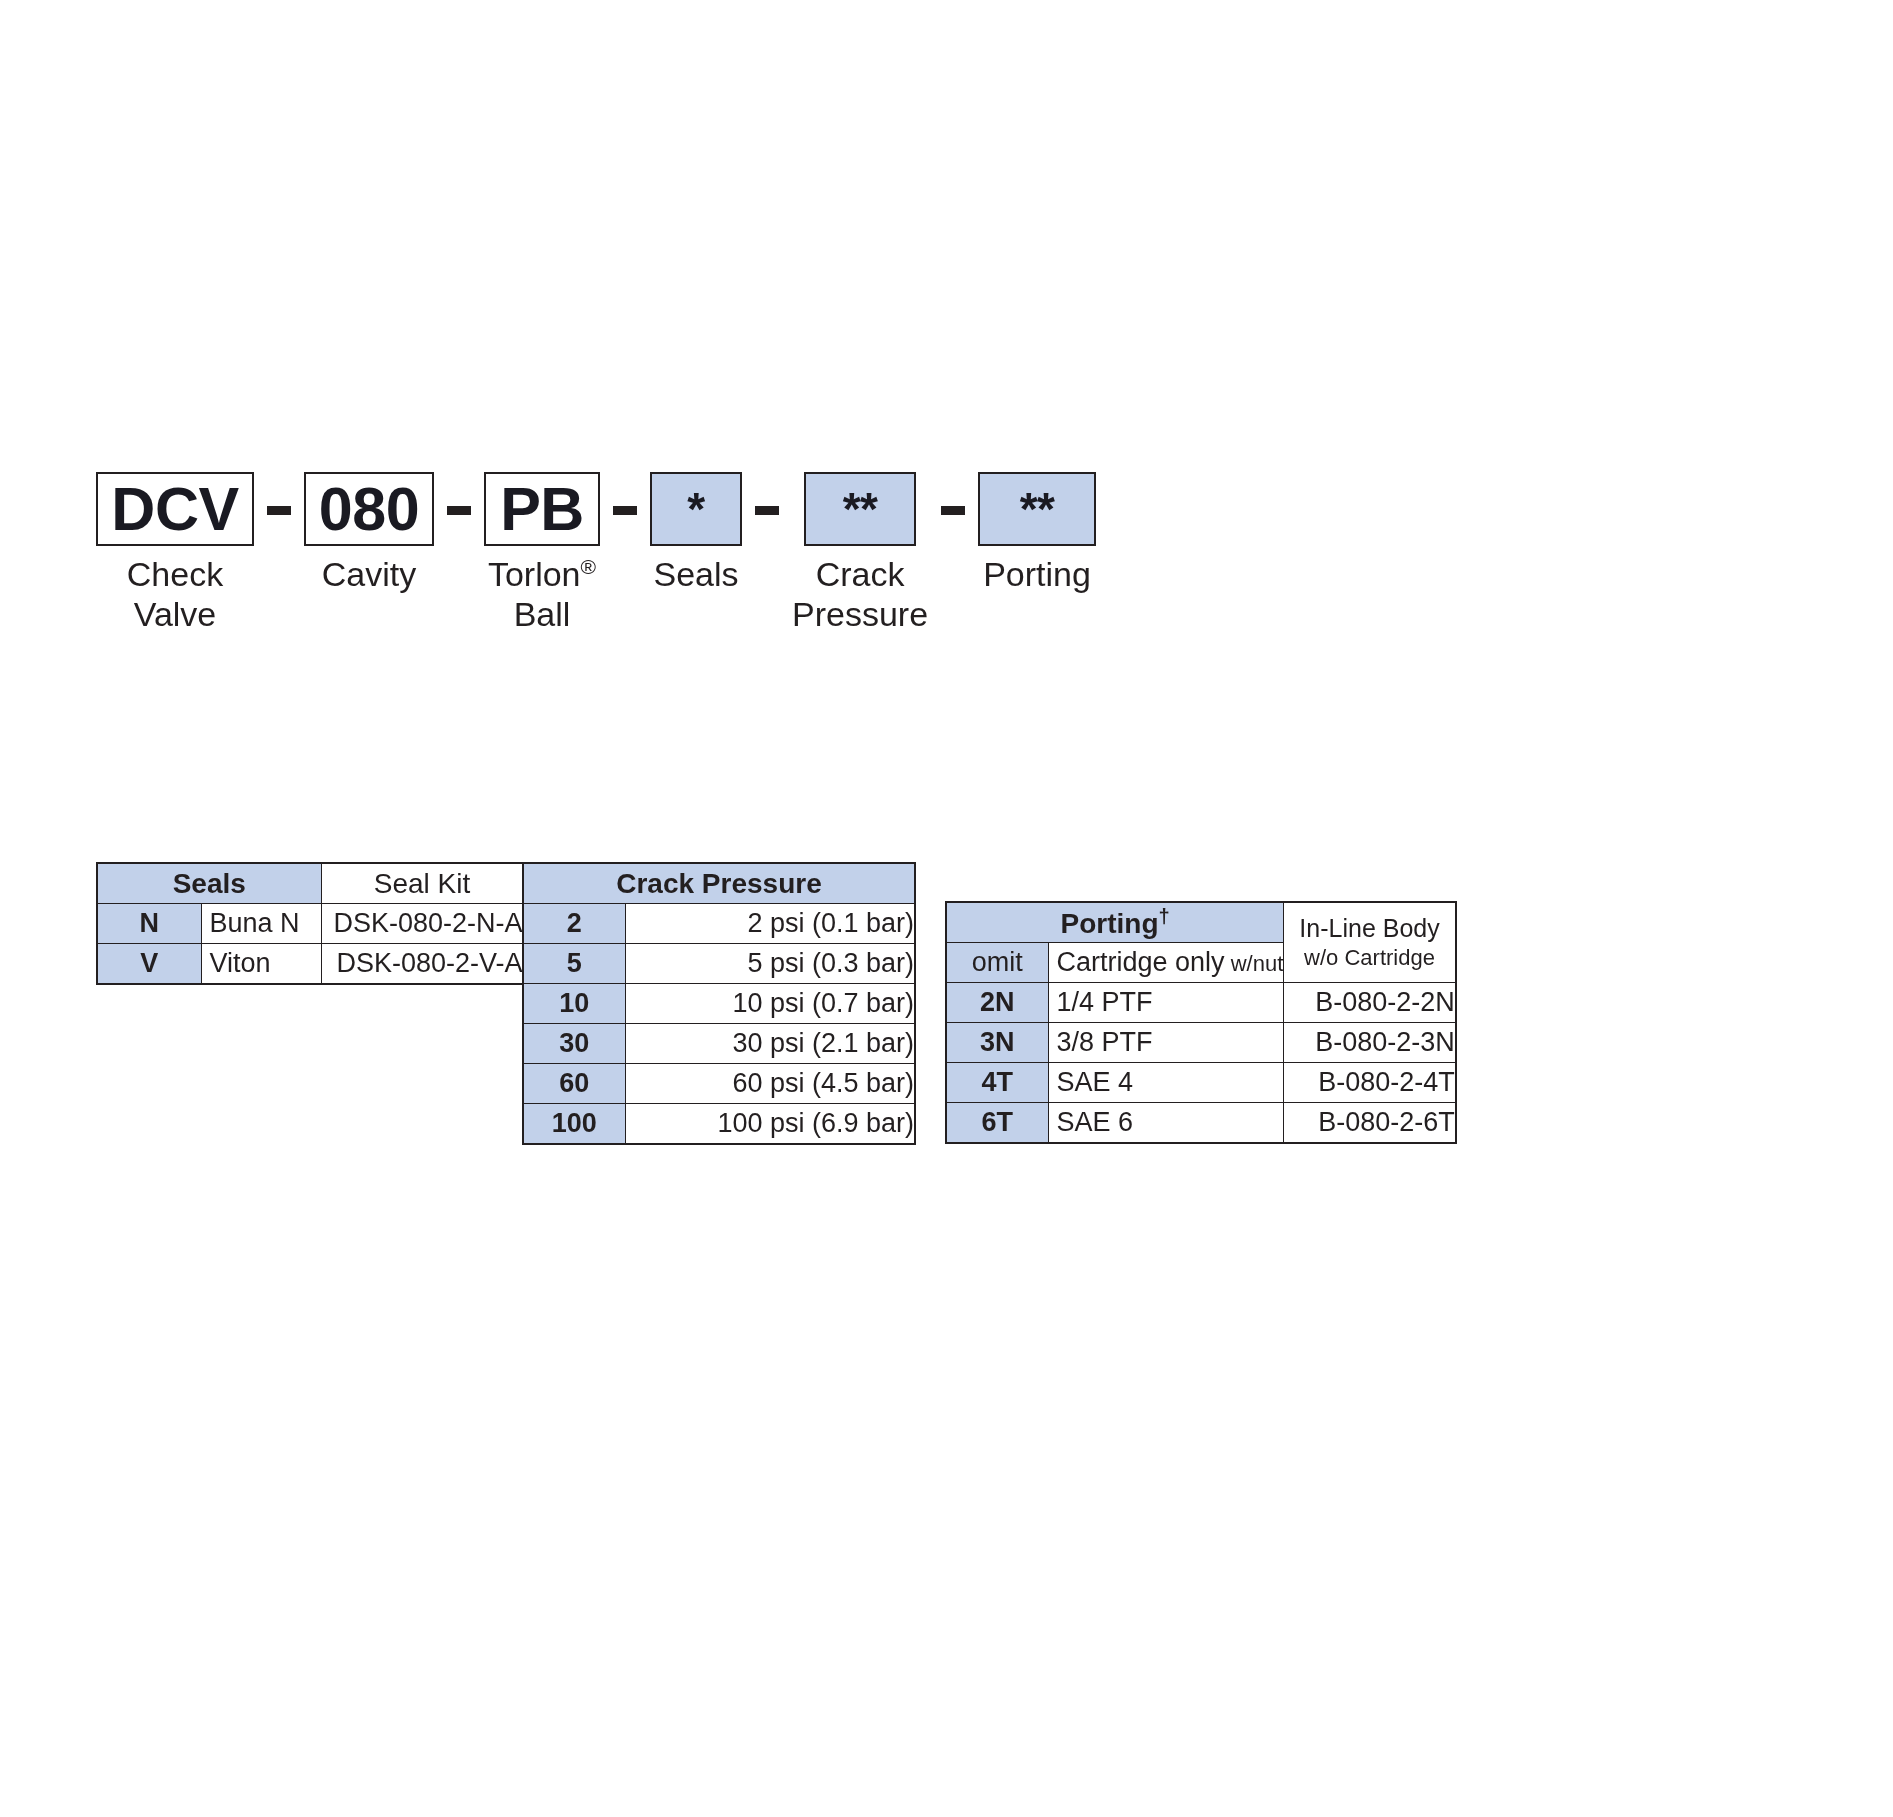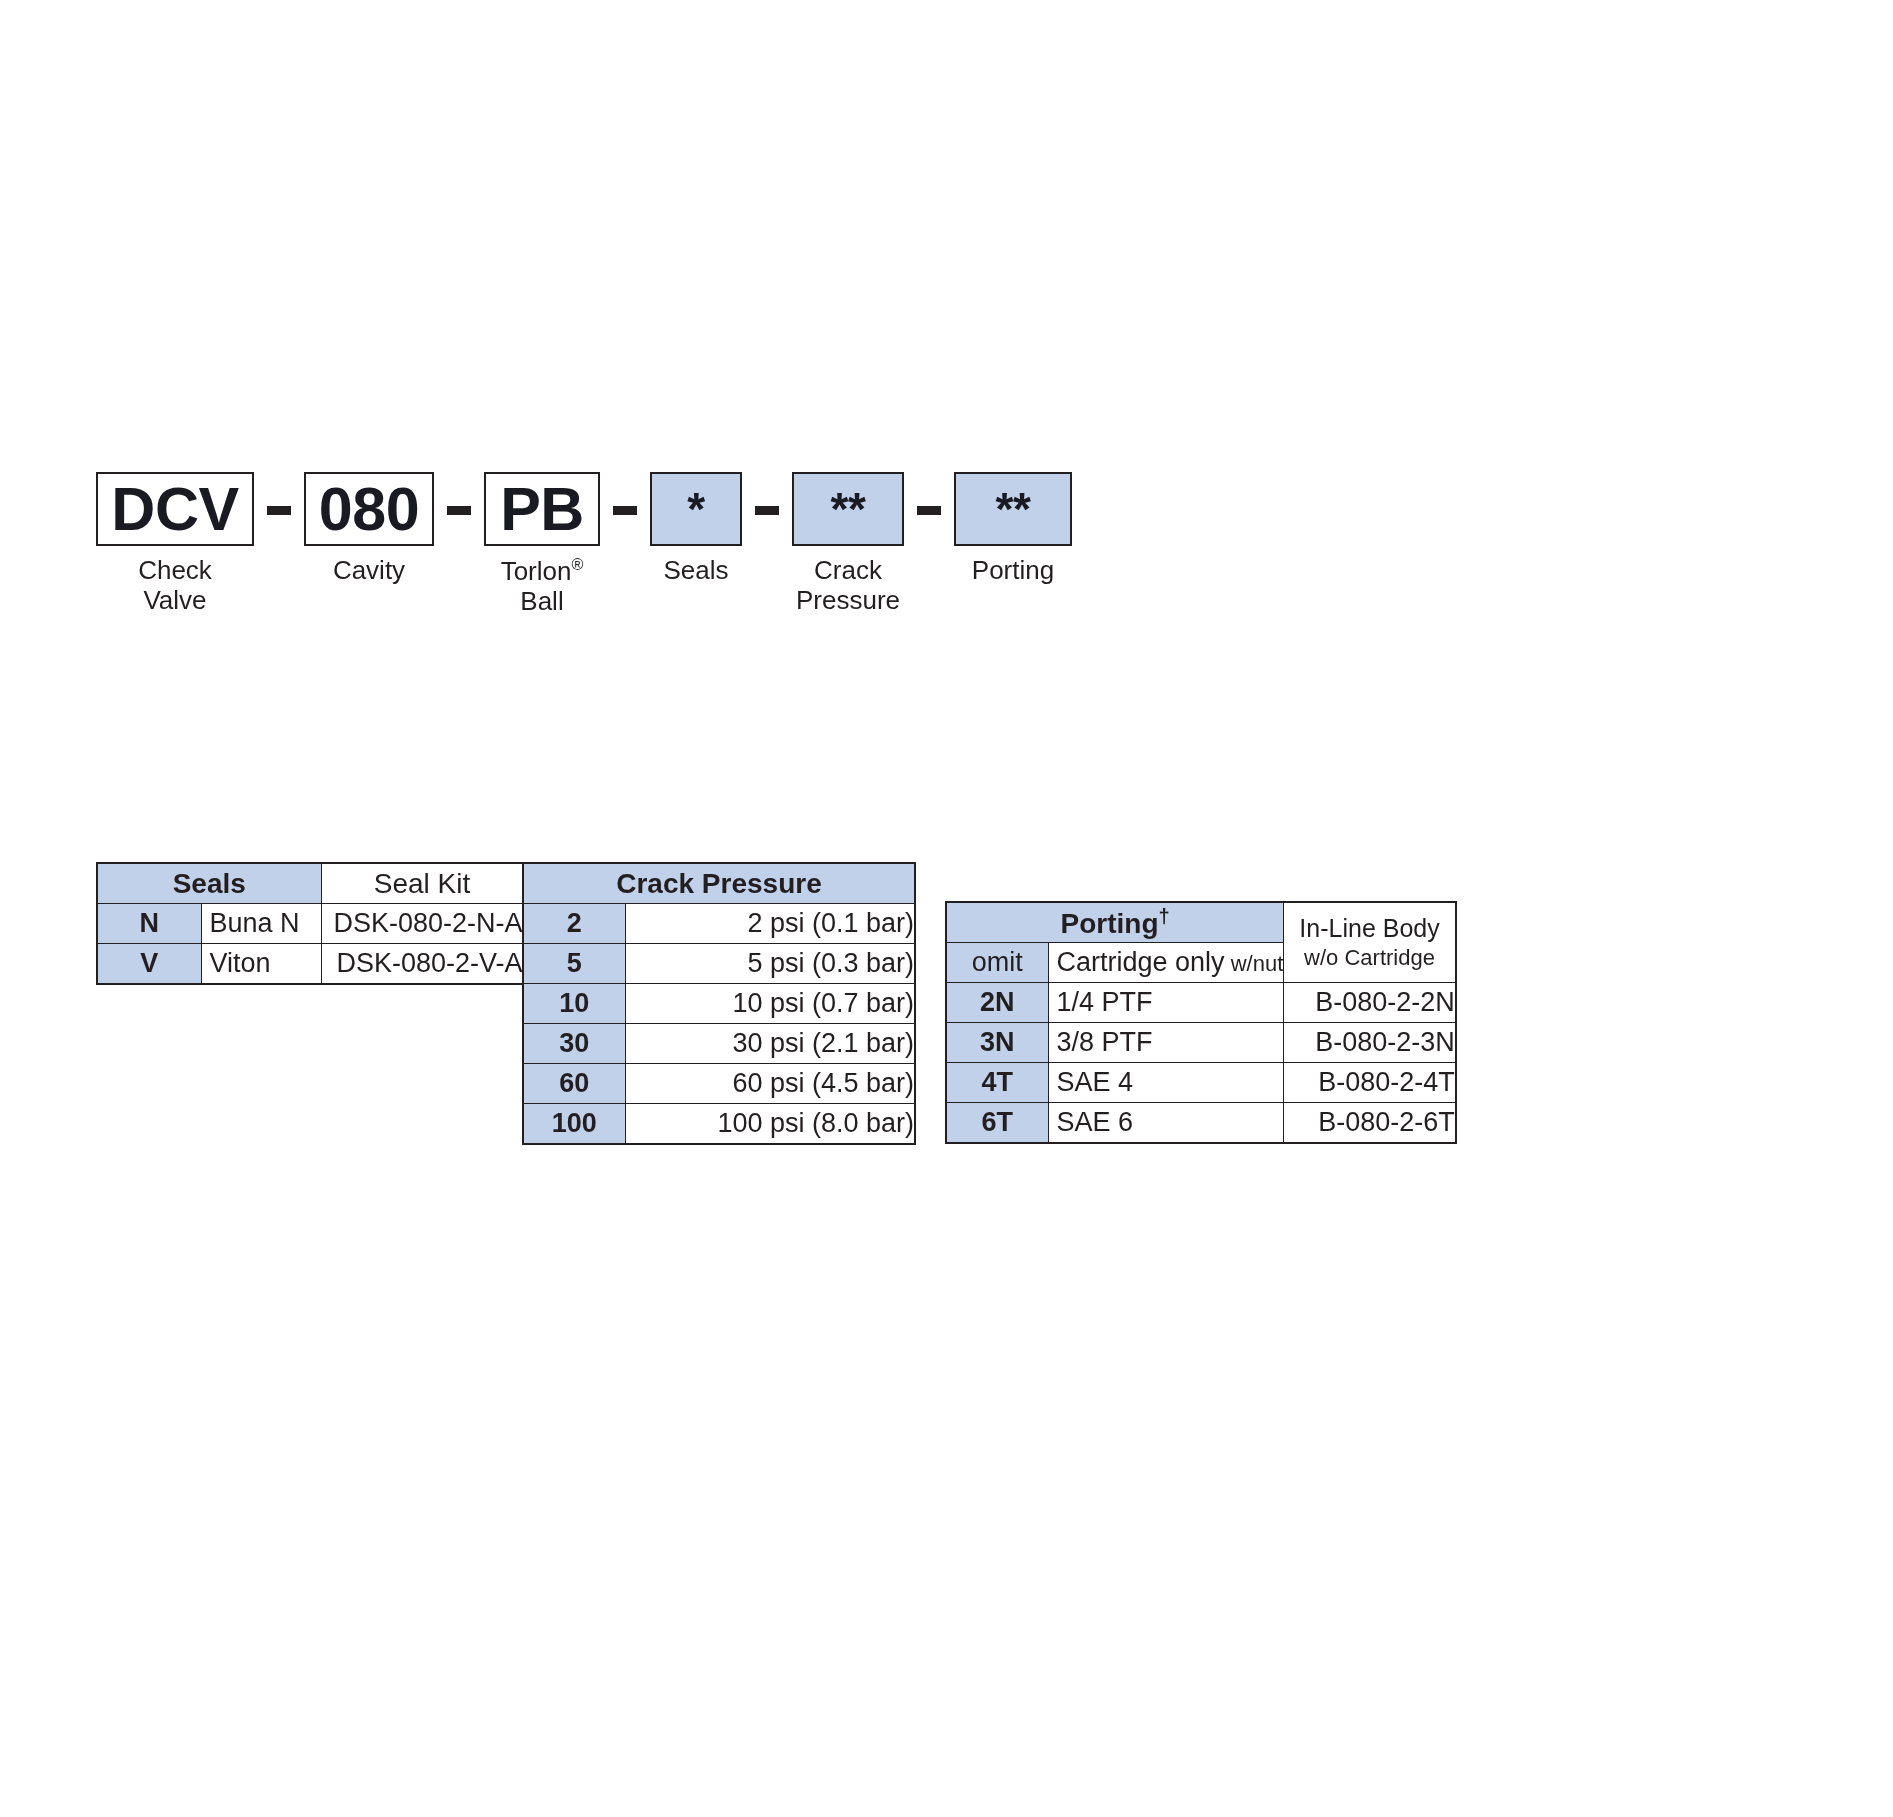--- a/index.html
+++ b/index.html
@@ -50,21 +50,21 @@
   }
   .code-box.w-dcv   { width: 158px; }
   .code-box.w-cav   { width: 130px; }
   .code-box.w-pb    { width: 116px; }
   .code-box.w-star  { width: 92px; }
   .code-box.w-star2 { width: 112px; }
   .code-box.w-star3 { width: 118px; }
 
   .code-caption {
     margin-top: 9px;
-    font-size: 26px;
+    font-size: 34px;
     line-height: 1.17;
     text-align: center;
     font-weight: normal;
     color: #231f20;
     white-space: pre-line;
   }
   .code-caption sup {
     font-size: 0.62em;
     vertical-align: super;
   }
@@ -227,21 +227,21 @@
       <tr>
         <td class="key">30</td>
         <td class="val ctr-pad">30 psi (2.1 bar)</td>
       </tr>
       <tr>
         <td class="key">60</td>
         <td class="val ctr-pad">60 psi (4.5 bar)</td>
       </tr>
       <tr>
         <td class="key">100</td>
-        <td class="val ctr-pad">100 psi (8.0 bar)</td>
+        <td class="val ctr-pad">100 psi (6.9 bar)</td>
       </tr>
     </tbody>
 </table>
 
 <table class="tbl" id="porting-table">
   <colgroup>
       <col class="c1">
       <col class="c2">
       <col class="c3">
     </colgroup>

